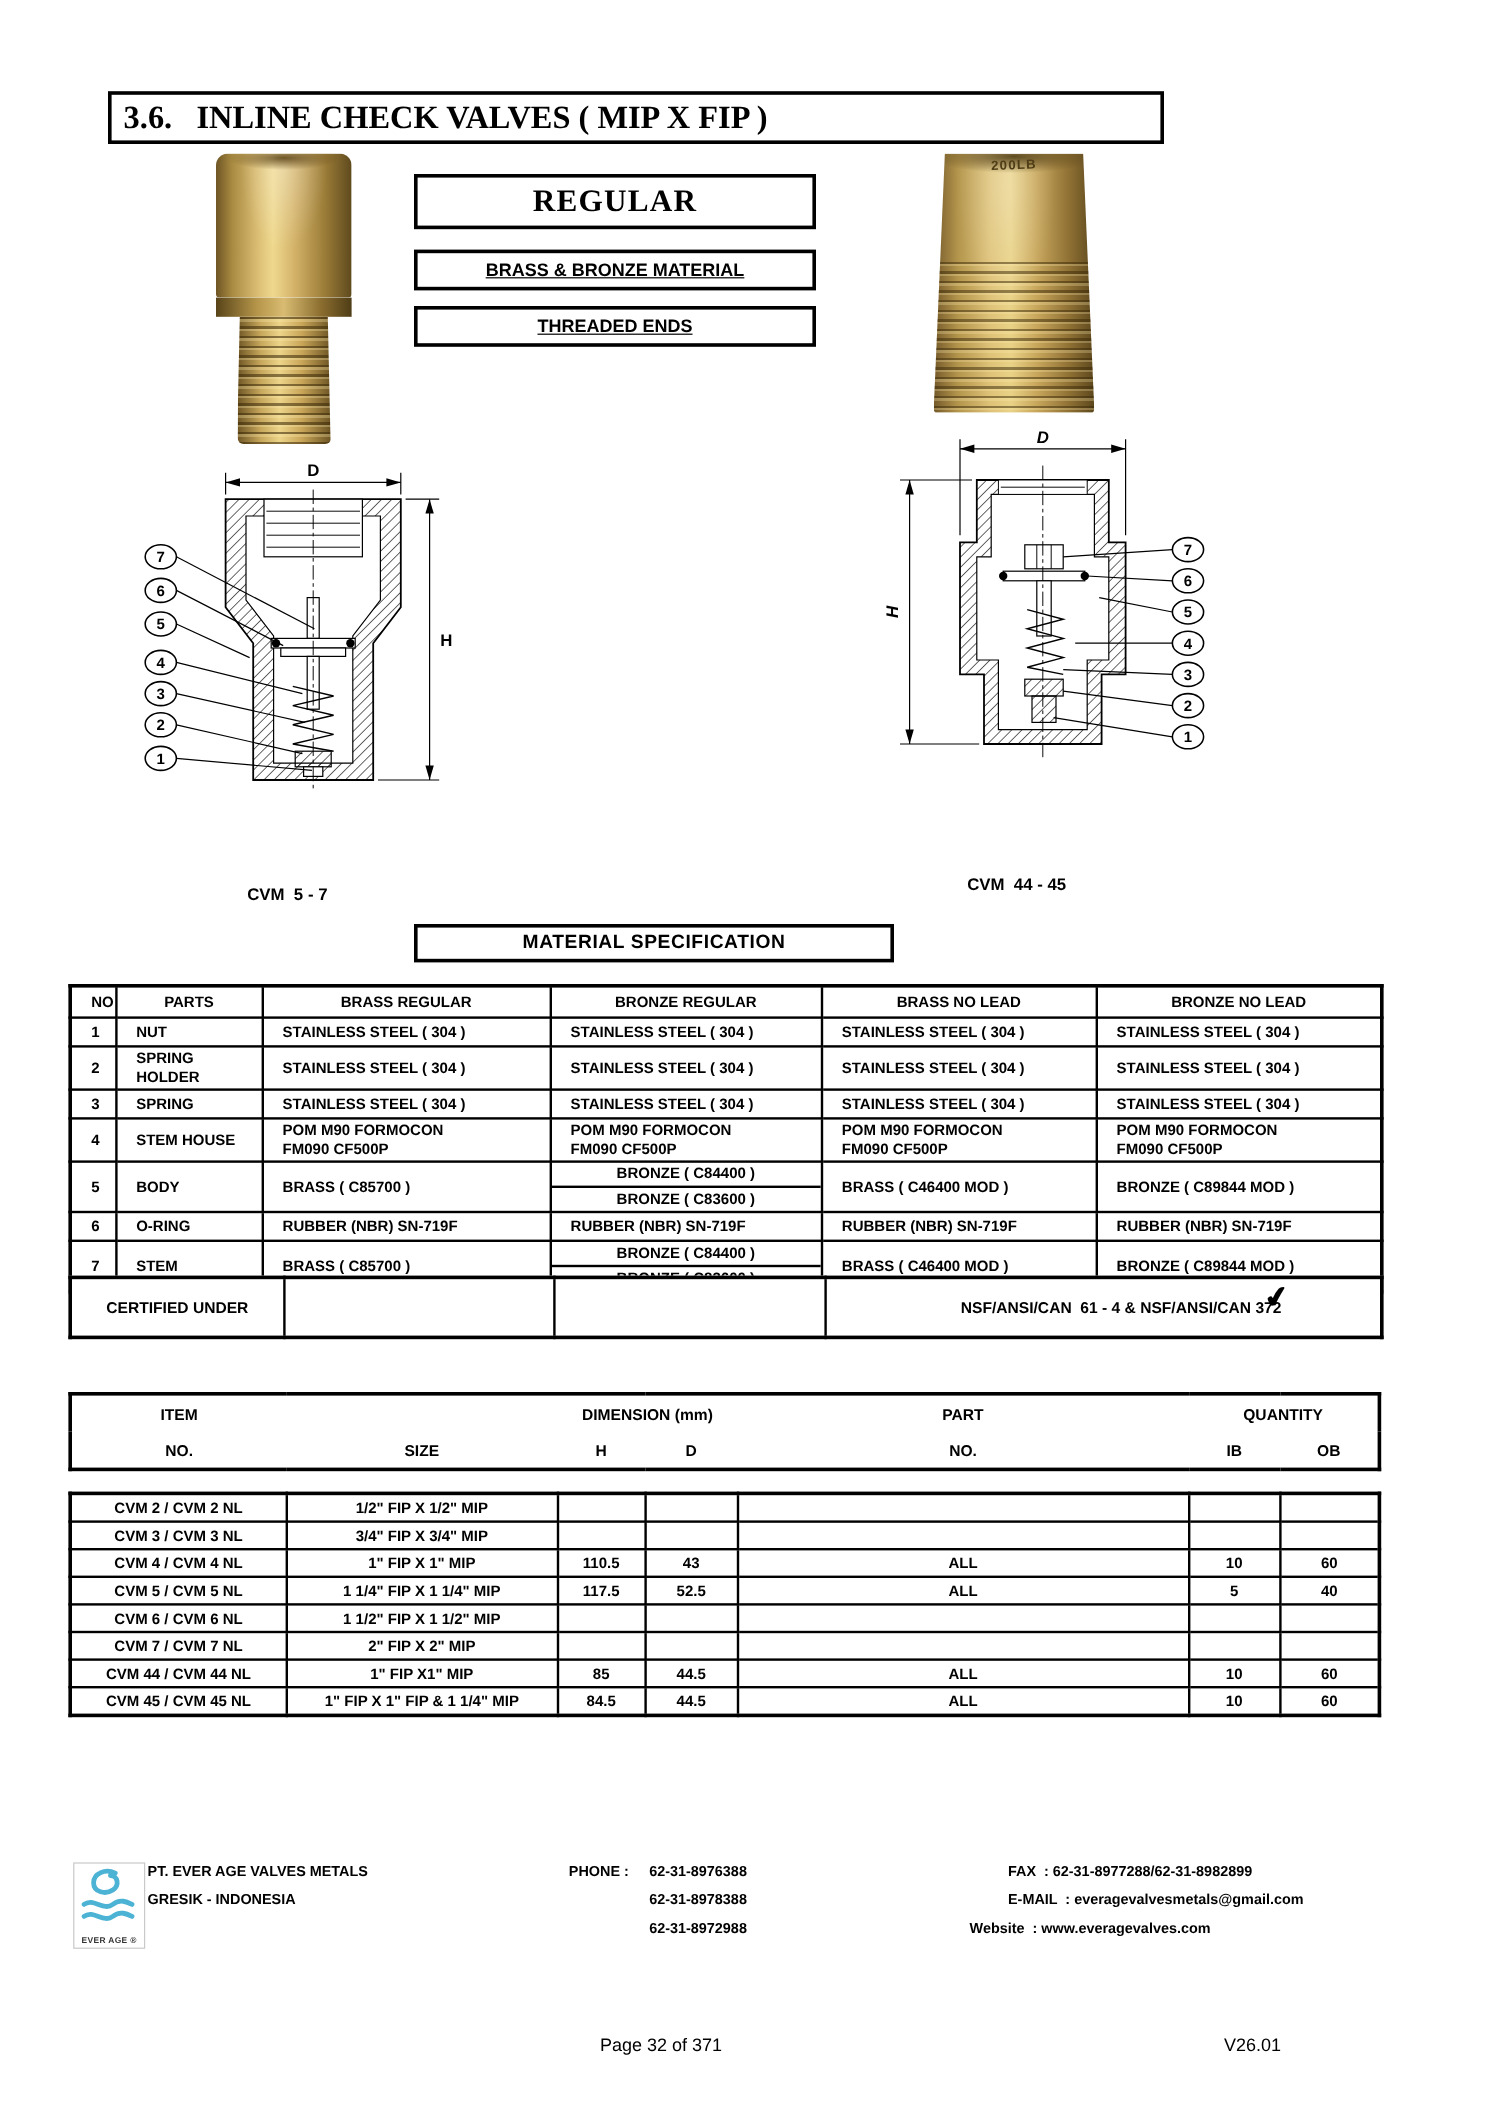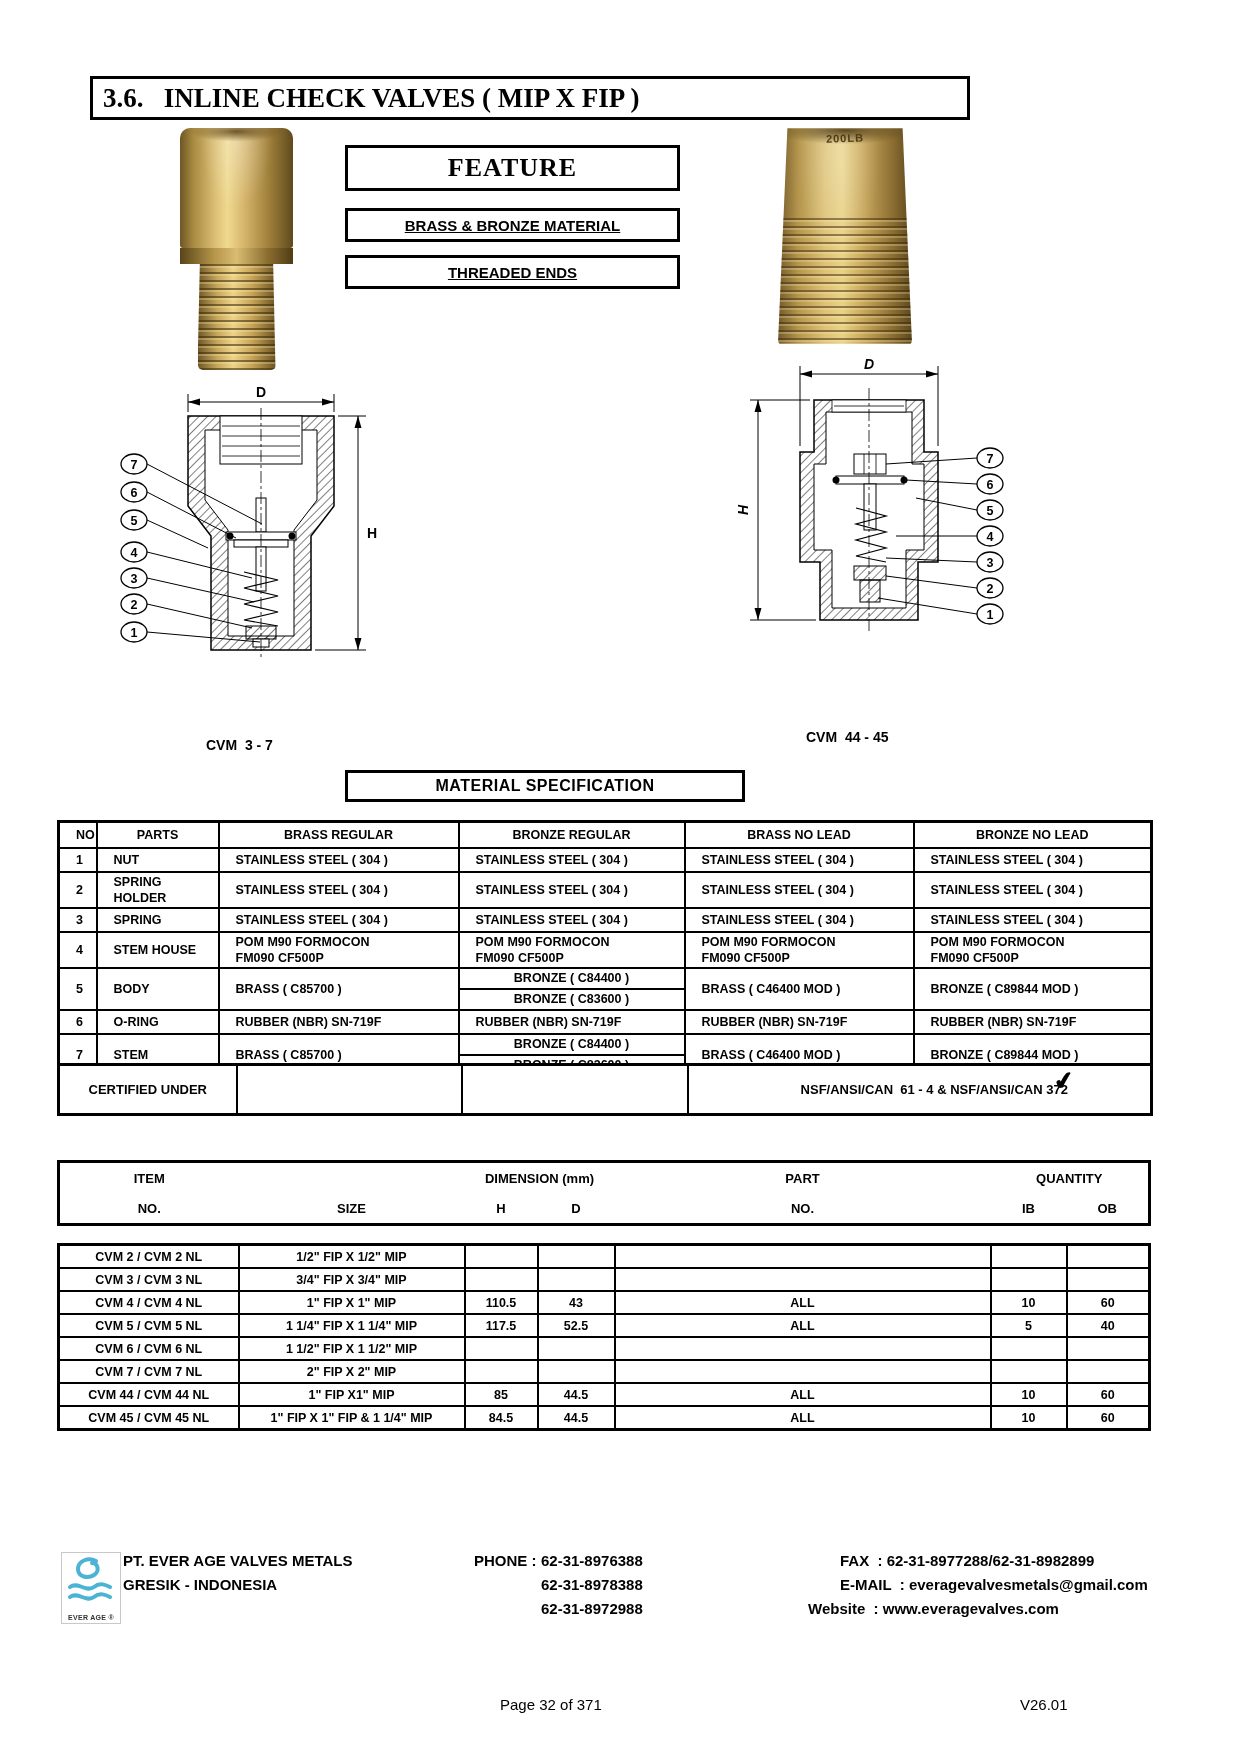--- a/index.html
+++ b/index.html
@@ -78,21 +78,21 @@
 
   #items-head{left:57px;top:1160px;width:1091px;border:3px solid #000;}
   #items-head td{font-weight:bold;font-size:13px;height:28px;text-align:center;border:none;}
 
   #items{left:57px;top:1243px;width:1091px;border:3px solid #000;}
   #items td{border:2px solid #000;font-weight:bold;font-size:12.5px;height:19px;
       text-align:center;white-space:pre;overflow:hidden;}
 
   
   #footer{position:absolute;left:0;top:0;width:1241px;height:1754px;pointer-events:none;}
-  .ftext{position:absolute;font-weight:bold;font-size:15px;white-space:pre;}
+  .ftext{position:absolute;font-weight:bold;font-size:12px;white-space:pre;}
   #logo-box{position:absolute;left:61px;top:1552px;width:58px;height:70px;
       border:1px solid #c9c9c9;background:#fff;}
   #logo-box .logo-caption{position:absolute;bottom:2px;left:0;right:0;text-align:center;
       font-size:7px;font-weight:bold;color:#333;letter-spacing:0.3px;}
   .pageline{position:absolute;font-size:15px;font-weight:normal;}
 </style>
 </head>
 <body>
 
 <div class="page">
@@ -101,21 +101,21 @@
     <span>3.6.   INLINE CHECK VALVES ( MIP X FIP )</span>
   </div>
 
   <div class="photo" id="photo-left">
     <div class="cap"></div>
     <div class="collar"></div>
     <div class="thread"></div>
   </div>
 
   <div class="box" id="feature-box">
-    <span>FEATURE</span>
+    <span>REGULAR</span>
   </div>
   <div class="box" id="feat-box-1">
     <span class="box-label ul">BRASS &amp; BRONZE MATERIAL</span>
   </div>
   <div class="box" id="feat-box-2">
     <span class="box-label ul">THREADED ENDS</span>
   </div>
 
   <div class="photo" id="photo-right">
     <div class="body"></div>
@@ -179,21 +179,21 @@
         <ellipse cx="24" cy="192" rx="13" ry="10" fill="#fff" stroke="#000" stroke-width="1.3"></ellipse>
         <text x="24" y="196.5" text-anchor="middle" font-size="12.5" font-weight="bold" font-family="Liberation Sans, sans-serif">3</text>
         <line x1="37" y1="218" x2="142" y2="242" stroke="#000" stroke-width="1"></line>
         <ellipse cx="24" cy="218" rx="13" ry="10" fill="#fff" stroke="#000" stroke-width="1.3"></ellipse>
         <text x="24" y="222.5" text-anchor="middle" font-size="12.5" font-weight="bold" font-family="Liberation Sans, sans-serif">2</text>
         <line x1="37" y1="246" x2="150" y2="256" stroke="#000" stroke-width="1"></line>
         <ellipse cx="24" cy="246" rx="13" ry="10" fill="#fff" stroke="#000" stroke-width="1.3"></ellipse>
         <text x="24" y="250.5" text-anchor="middle" font-size="12.5" font-weight="bold" font-family="Liberation Sans, sans-serif">1</text>
       </g>
   </svg>
-  <div class="caption" id="cap-left">CVM  3 - 7</div>
+  <div class="caption" id="cap-left">CVM  5 - 7</div>
 
   <svg class="drawing" id="svg-right" width="290" height="306" viewBox="0 0 290 306">
     <defs>
       <pattern id="hatchR" width="6" height="6" patternUnits="userSpaceOnUse" patternTransform="rotate(45)">
         <line x1="0" y1="0" x2="0" y2="6" stroke="#000" stroke-width="1"></line>
       </pattern>
     </defs>
 
     <line x1="72" y1="88" x2="72" y2="8" stroke="#000" stroke-width="1"></line>
     <line x1="210" y1="88" x2="210" y2="8" stroke="#000" stroke-width="1"></line>

